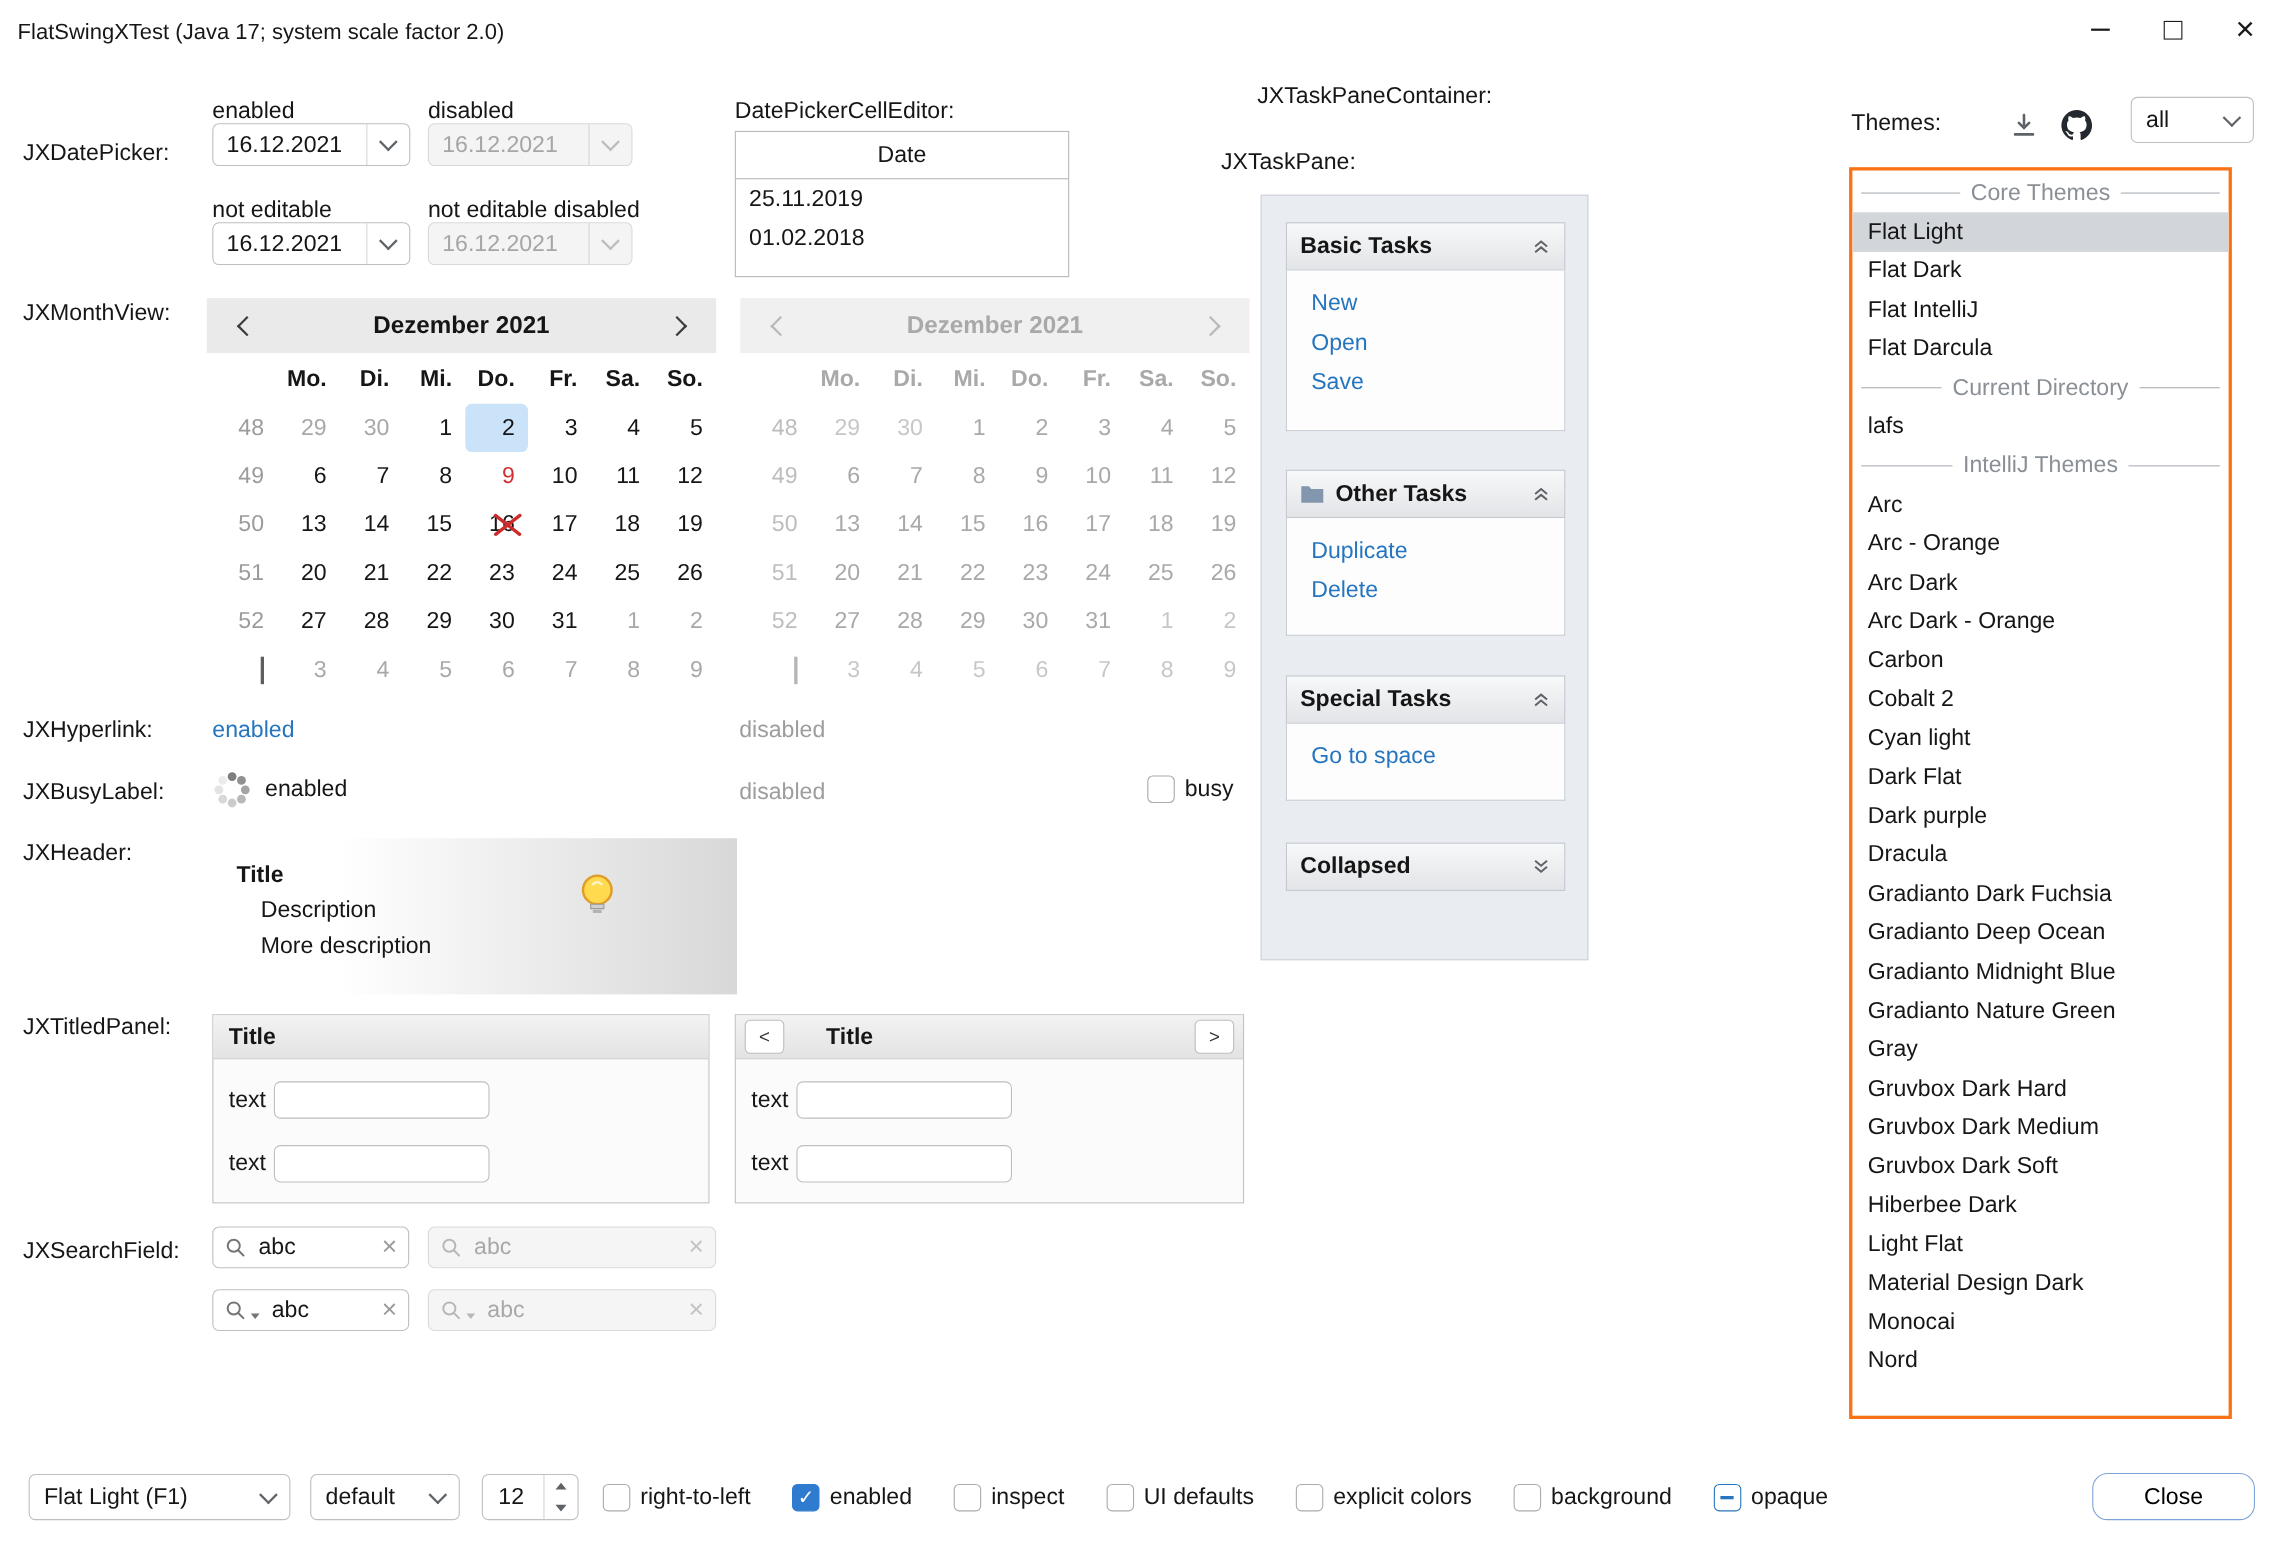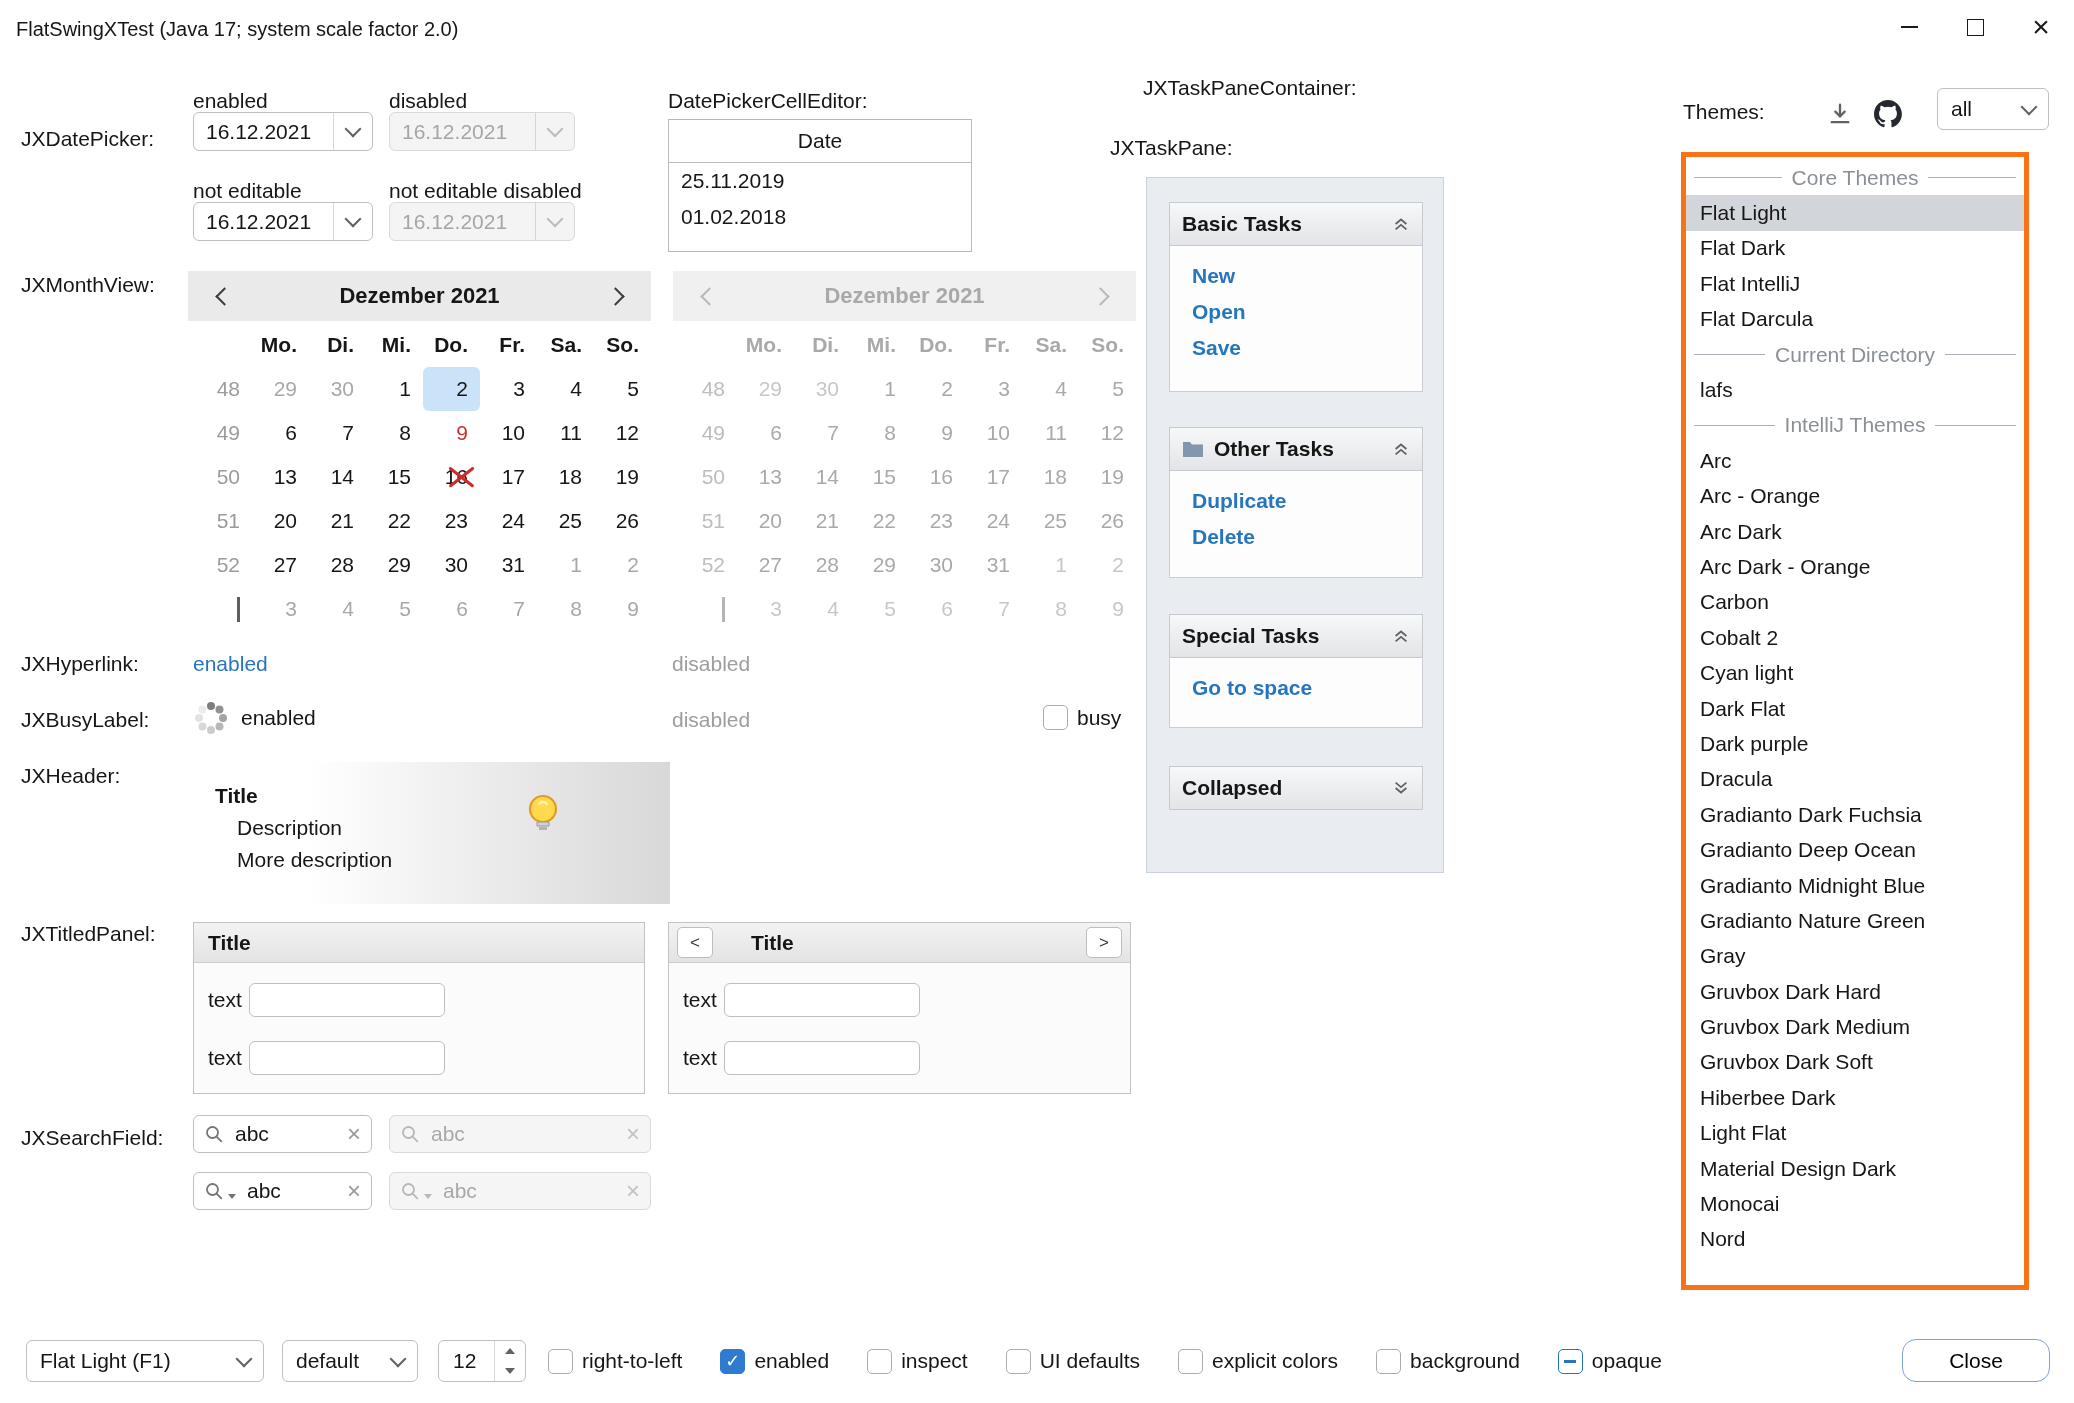--- a/index.html
+++ b/index.html
@@ -93,28 +93,28 @@
   .sf .dd-tri{width:0;height:0;border-left:4.5px solid transparent;border-right:4.5px solid transparent;border-top:5.5px solid #757575;margin-left:-5px;margin-top:10px;}
   .sf.disabled{background:#f5f5f5;border-color:#dadada;}
   .sf.disabled input{color:#a8a8a8;}
   .sf.disabled svg circle,.sf.disabled svg line{stroke:#b7b7b7;}
   .sf.disabled .clear-x{color:#c3c3c3;}
   .sf.disabled .dd-tri{border-top-color:#b7b7b7;}
 
   
   .tp-container{background:#e9edf2;border:1px solid #ccd2d9;box-sizing:border-box;}
   .tp-head{position:absolute;left:22px;width:254px;height:44px;box-sizing:border-box;background:linear-gradient(#f7f8f9,#e2e4e7);border:1px solid #c5cad0;display:flex;align-items:center;padding:0 12px;font-weight:bold;gap:10px;}
-  .tp-content{position:absolute;left:22px;width:254px;box-sizing:border-box;background:#fdfdfd;border:1px solid #c9ced4;border-top:none;padding:12px 0 0 22px;font-weight:bold;}
+  .tp-content{position:absolute;left:22px;width:254px;box-sizing:border-box;background:#fdfdfd;border:1px solid #c9ced4;border-top:none;padding:12px 0 0 22px;}
   .tp-link{display:block;color:#2675bf;line-height:36px;text-decoration:none;}
   .tp-chevron{margin-left:auto;}
   .tp-chevron.flip{transform:rotate(180deg);}
 
   
   .icon-btn{display:flex;align-items:center;justify-content:center;}
-  .theme-list{border:5px solid #f97316;background:#fff;box-sizing:border-box;overflow:hidden;padding-top:3px;}
+  .theme-list{border:3px solid #f97316;background:#fff;box-sizing:border-box;overflow:hidden;padding-top:3px;}
   .theme-item{height:35.4px;display:flex;align-items:center;padding-left:14px;}
   .theme-item.selected{background:#d2d6da;}
   .theme-sep{height:35.4px;display:flex;align-items:center;gap:10px;padding:0 8px;color:#8a9096;}
   .sep-line{flex:1;height:1.6px;background:#aab0b6;}
 
   
   .spinner{display:flex;align-items:stretch;border:1px solid #bfbfbf;border-radius:6px;background:#fff;box-sizing:border-box;height:42px;}
   .spin-val{flex:1;display:flex;align-items:center;padding-left:14px;}
   .spin-btns{width:30px;border-left:1px solid #d6d6d6;display:flex;flex-direction:column;}
   .spin-btn{flex:1;display:flex;align-items:center;justify-content:center;}

